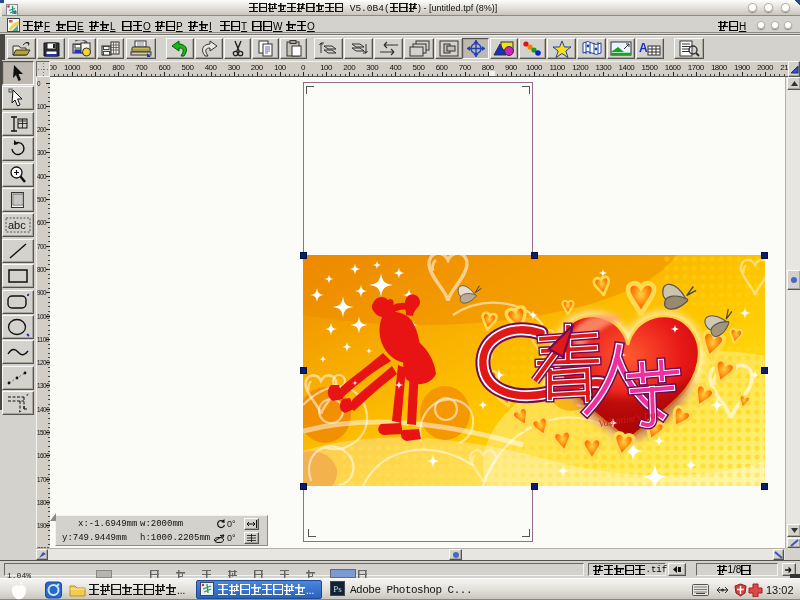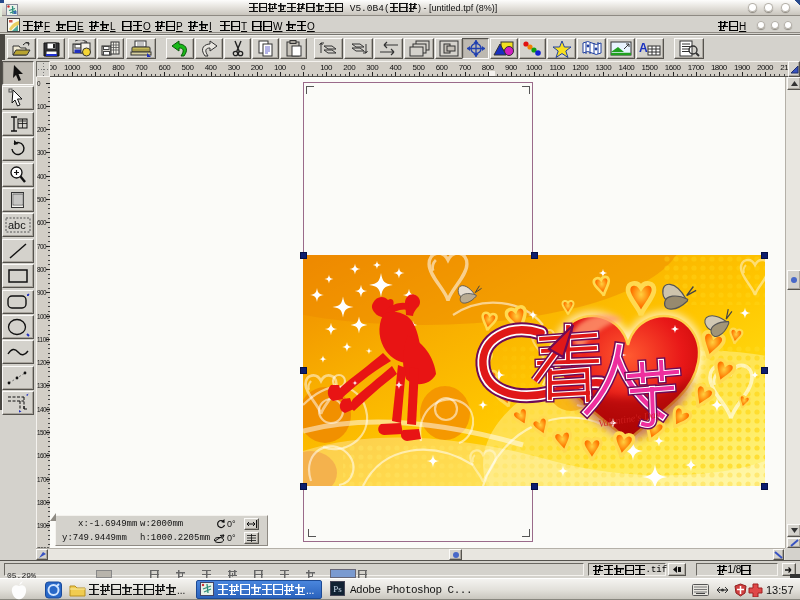--- a/index.html
+++ b/index.html
@@ -1030,21 +1030,21 @@
         <rect x="5" y="1" width="3" height="5" fill="#111"></rect>
       </svg>
     </div>
 <div class="abs in" style="left:696px;top:2px;width:82px;height:13px;color:#000;white-space:nowrap;padding:1px 0 0 20px"><span class="z z10 z3"></span><span style="display:inline-block;font-size:10px;line-height:10px;vertical-align:top">1/8</span><span class="z z10 z2"></span></div>
 <div class="abs btn tbtn" style="left:782px;top:2px;width:14px;height:13px">
       <svg width="8" height="8">
         <path d="M0 4 L6 4 M6 4 L3.5 1.5 M6 4 L3.5 6.5" stroke="#111" stroke-width="1.3" fill="none"></path>
       </svg>
     </div>
 </div>
-<div class="abs" style="left:5px;top:571px;font-size:8px;line-height:8px;color:#222;font-family:'Liberation Mono',monospace;padding:1px 2px">05.29%</div>
+<div class="abs" style="left:5px;top:571px;font-size:8px;line-height:8px;color:#222;font-family:'Liberation Mono',monospace;padding:1px 2px">1.04%</div>
 <div class="abs" style="left:96px;top:570px;width:16px;height:8px;background:#b8b4ac;border:1px solid #888"></div>
 <div class="abs" style="left:150px;top:570px;font-size:9px;color:#666;word-spacing:6px"><span class="z z9 z2" style="margin-right:9px"></span> <span class="z z9 z4" style="margin-right:9px"></span> <span class="z z9 z1" style="margin-right:9px"></span> <span class="z z9 z3" style="margin-right:9px"></span> <span class="z z9 z2" style="margin-right:9px"></span> <span class="z z9 z1" style="margin-right:9px"></span> <span class="z z9 z4" style="margin-right:9px"></span> <span class="z z9 z3" style="margin-right:9px"></span> <span class="z z9 z2" style="margin-right:9px"></span></div>
 <div class="abs" style="left:330px;top:569px;width:26px;height:9px;background:#7a9ad0;border:1px solid #667"></div>
 <div class="abs" style="left:790px;top:574px;width:10px;height:5px;background:#333"></div>
 <div class="abs" style="left:0;top:578px;width:800px;height:22px;background:linear-gradient(#f4f3f0,#e2e0da 55%,#c9c6be);border-top:1px solid #fff;border-bottom:1px solid #88867e">
 <svg class="abs" style="left:8px;top:1px" width="22" height="21">
       <path d="M11 6 C7 4 3 7 4 12 C5 17 9 20 11 19 C13 20 17 17 18 12 C19 7 15 4 11 6 Z" fill="#fdfdfd"></path>
       <path d="M11 5 Q12 2 15 1 Q14 4 11 5" fill="#fdfdfd"></path>
     </svg>
 <svg class="abs" style="left:45px;top:2px" width="17" height="18">
@@ -1076,13 +1076,13 @@
       <path d="M3 5 l3 -3 M3 5 l3 3 M14 5 l-3 -3 M14 5 l-3 3" stroke="#333" fill="none"></path>
       <circle cx="8.5" cy="5" r="1.5" fill="#333"></circle>
     </svg>
 <svg class="abs" style="left:734px;top:4px" width="13" height="14">
       <path d="M6.5 1 L12 3 L11 10 L6.5 13 L2 10 L1 3 Z" fill="#d04040" stroke="#902020"></path>
       <path d="M6.5 3 L6.5 11 M3 6.5 L10 6.5" stroke="#fff" stroke-width="1.5"></path>
     </svg>
 <svg class="abs" style="left:748px;top:4px" width="15" height="14">
       <path d="M5 1 h5 v4 h4 v5 h-4 v4 h-5 v-4 h-4 v-5 h4 Z" fill="#e04848" stroke="#a02020"></path>
     </svg>
-<div class="abs" style="left:766px;top:5px;color:#111;font-size:11px">13:57</div>
+<div class="abs" style="left:766px;top:5px;color:#111;font-size:11px">13:02</div>
 </div>
 </body></html>

